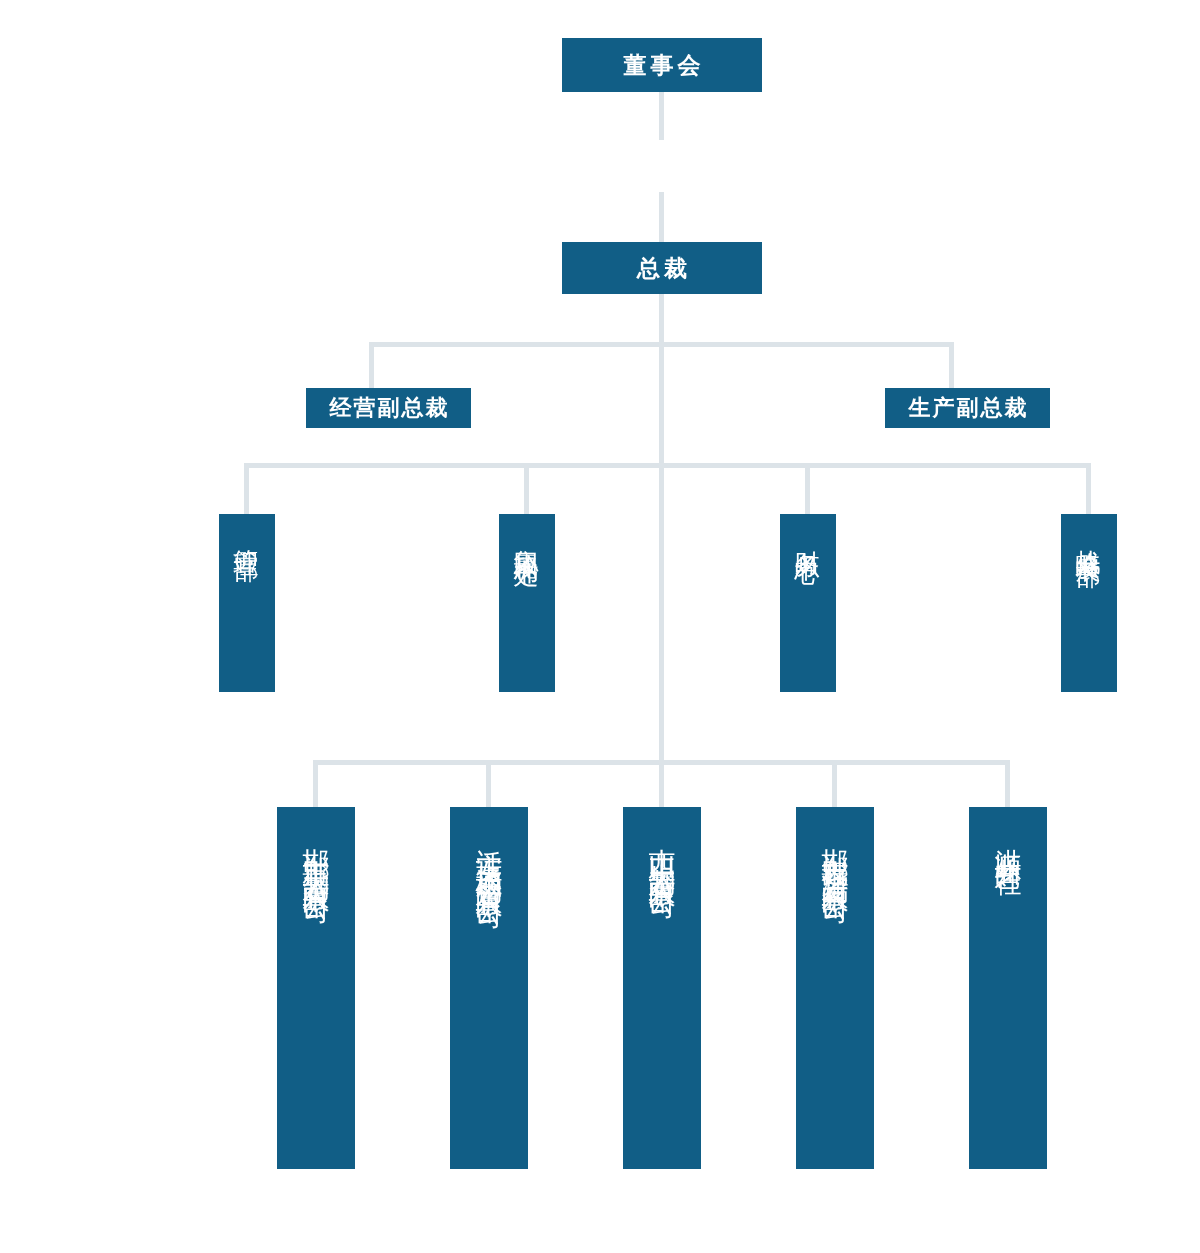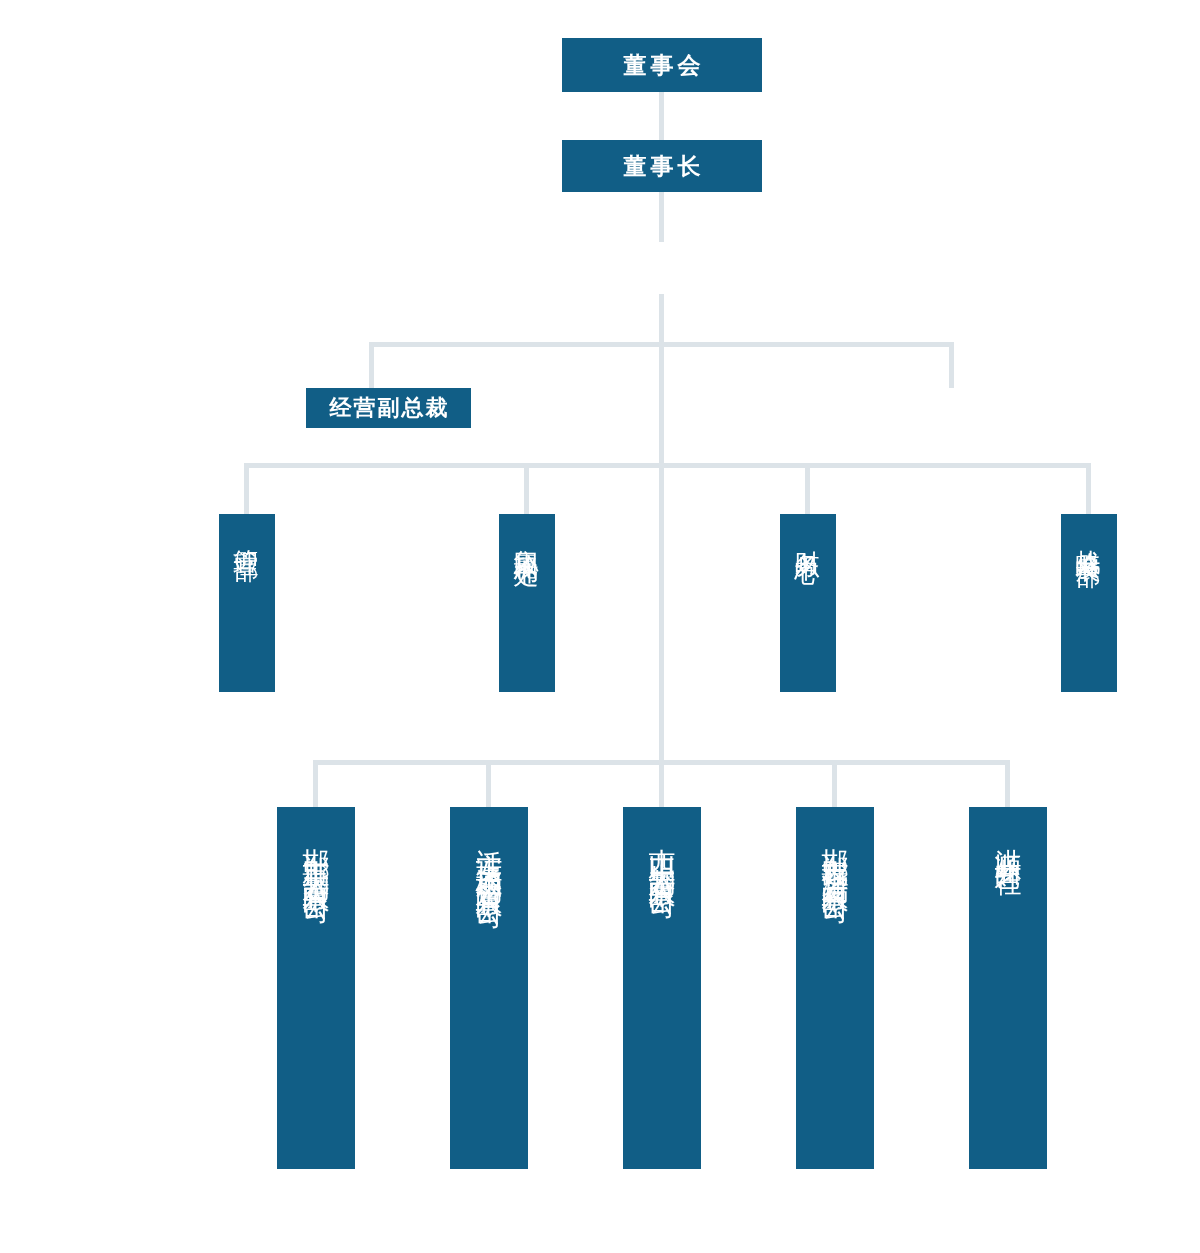--- a/index.html
+++ b/index.html
@@ -86,23 +86,24 @@
   <div class="line" style="left:1024px; top:463px; width:5px; height:51px;"></div>
 
   <div class="line" style="left:251px; top:760px; width:697px; height:5px;"></div>
   <div class="line" style="left:251px; top:760px; width:5px; height:47px;"></div>
   <div class="line" style="left:424px; top:760px; width:5px; height:47px;"></div>
   <div class="line" style="left:597px; top:760px; width:5px; height:47px;"></div>
   <div class="line" style="left:770px; top:760px; width:5px; height:47px;"></div>
   <div class="line" style="left:943px; top:760px; width:5px; height:47px;"></div>
 
   <div class="node hbox l1">董事会</div>
-  <div class="node hbox l2">董事长</div>
+  <div class="node hbox l3">总裁</div>
 
   <div class="node hbox vp vp-left">经营副总裁</div>
+  <div class="node hbox vp vp-right">生产副总裁</div>
 
   <div class="node vbox dept dept1">
     <span>管理部</span>
   </div>
   <div class="node vbox dept dept2">
     <span>集团秘书处</span>
   </div>
   <div class="node vbox dept dept3">
     <span>财务中心</span>
   </div>

